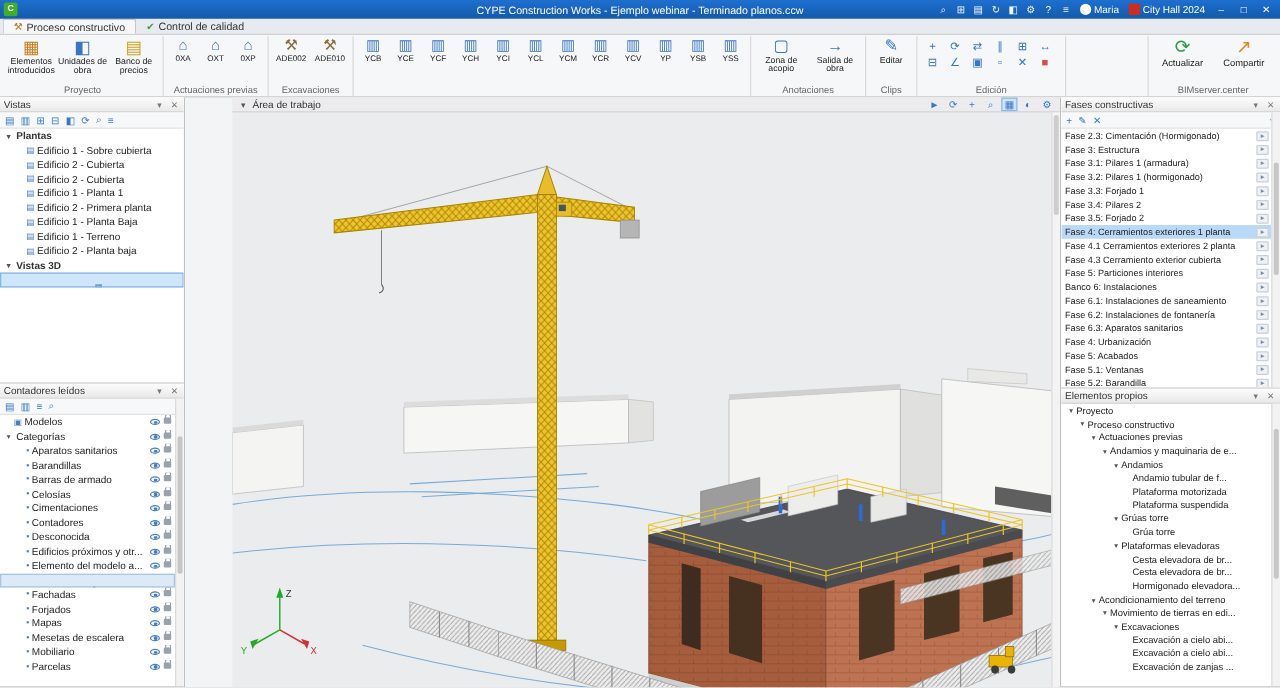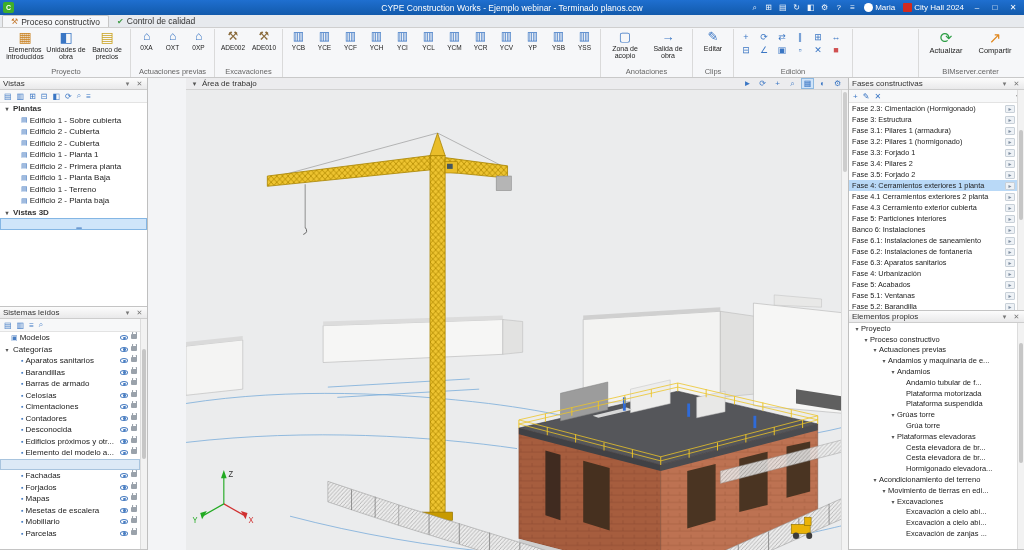--- a/index.html
+++ b/index.html
@@ -418,21 +418,21 @@
             <div class="trow sel" style="--lvl: 1;">
             <span class="arrow"></span>
             <span class="ticon">▦</span>
             <span>3D</span>
           </div>
           </div>
       </section>
 
       <section class="panel leidos" style="flex:1">
         <header>
-          <span class="ptitle">Sistemas leídos</span>
+          <span class="ptitle">Contadores leídos</span>
           <span class="hicon">▾</span>
           <span class="hicon">✕</span>
         </header>
         <div class="ptoolbar">
 
         <span class="ptool">▤</span>
             <span class="ptool">▥</span>
             <span class="ptool">≡</span>
             <span class="ptool">⌕</span>
           </div>

